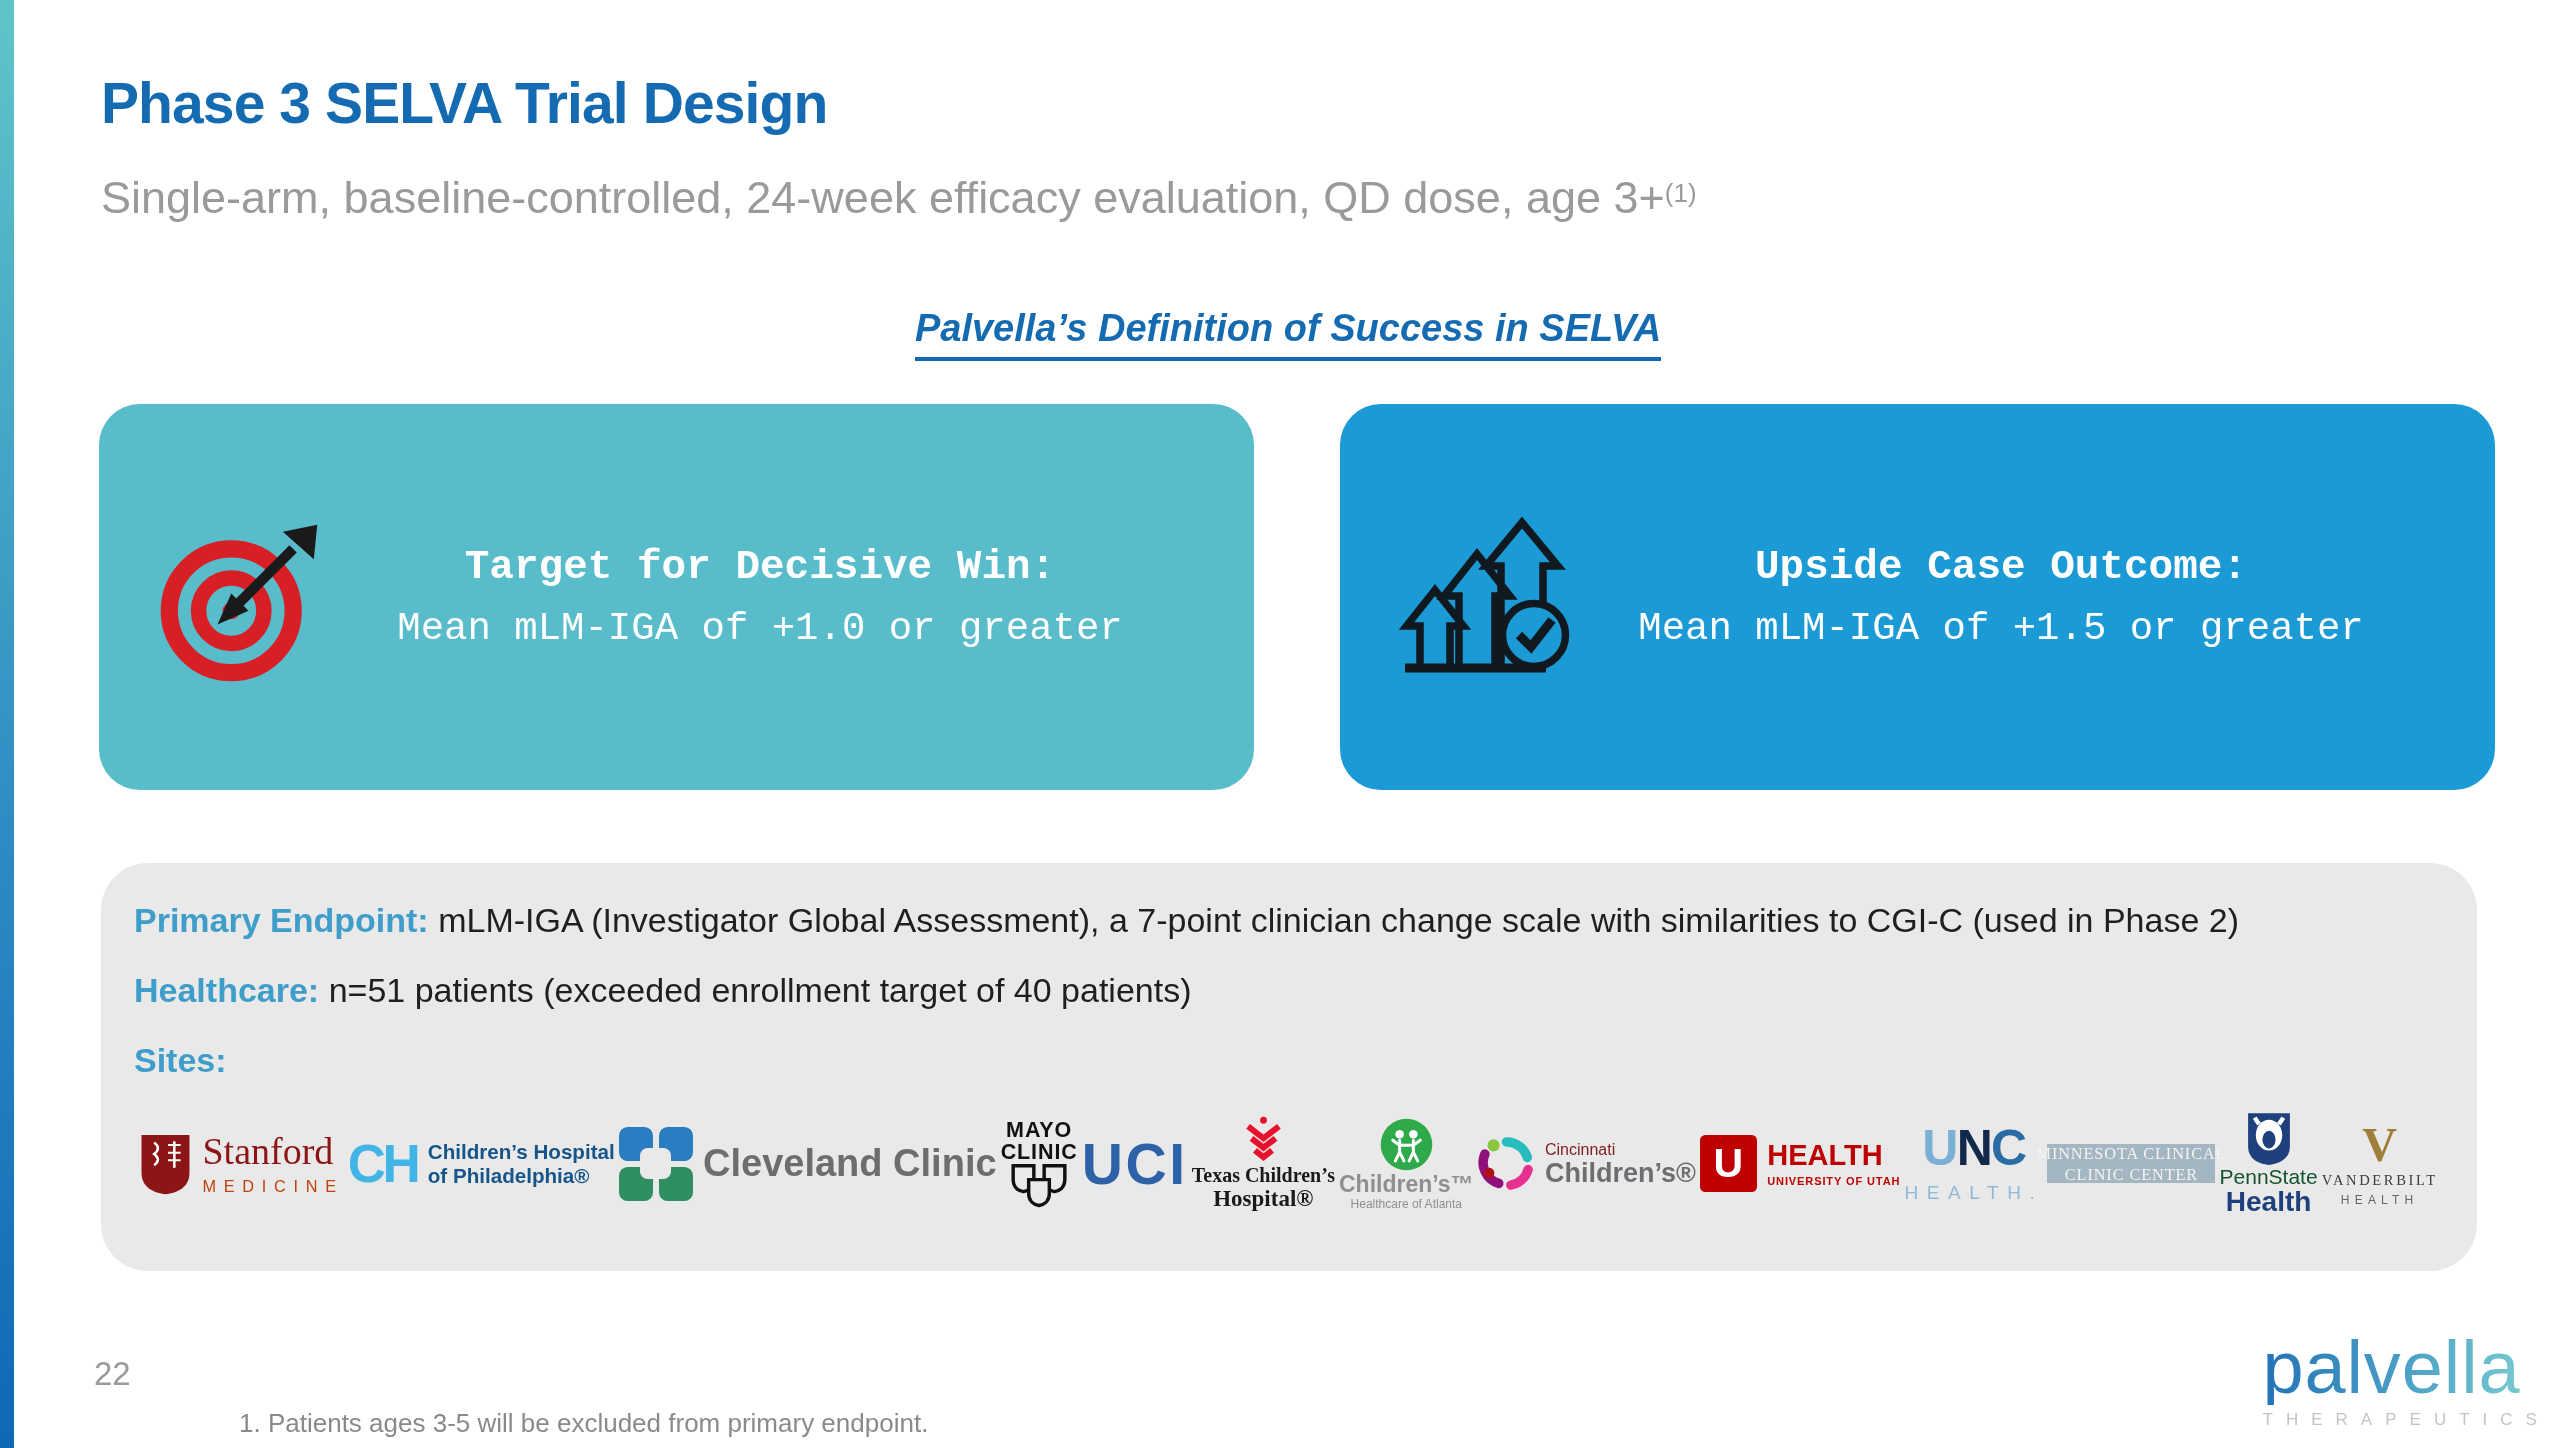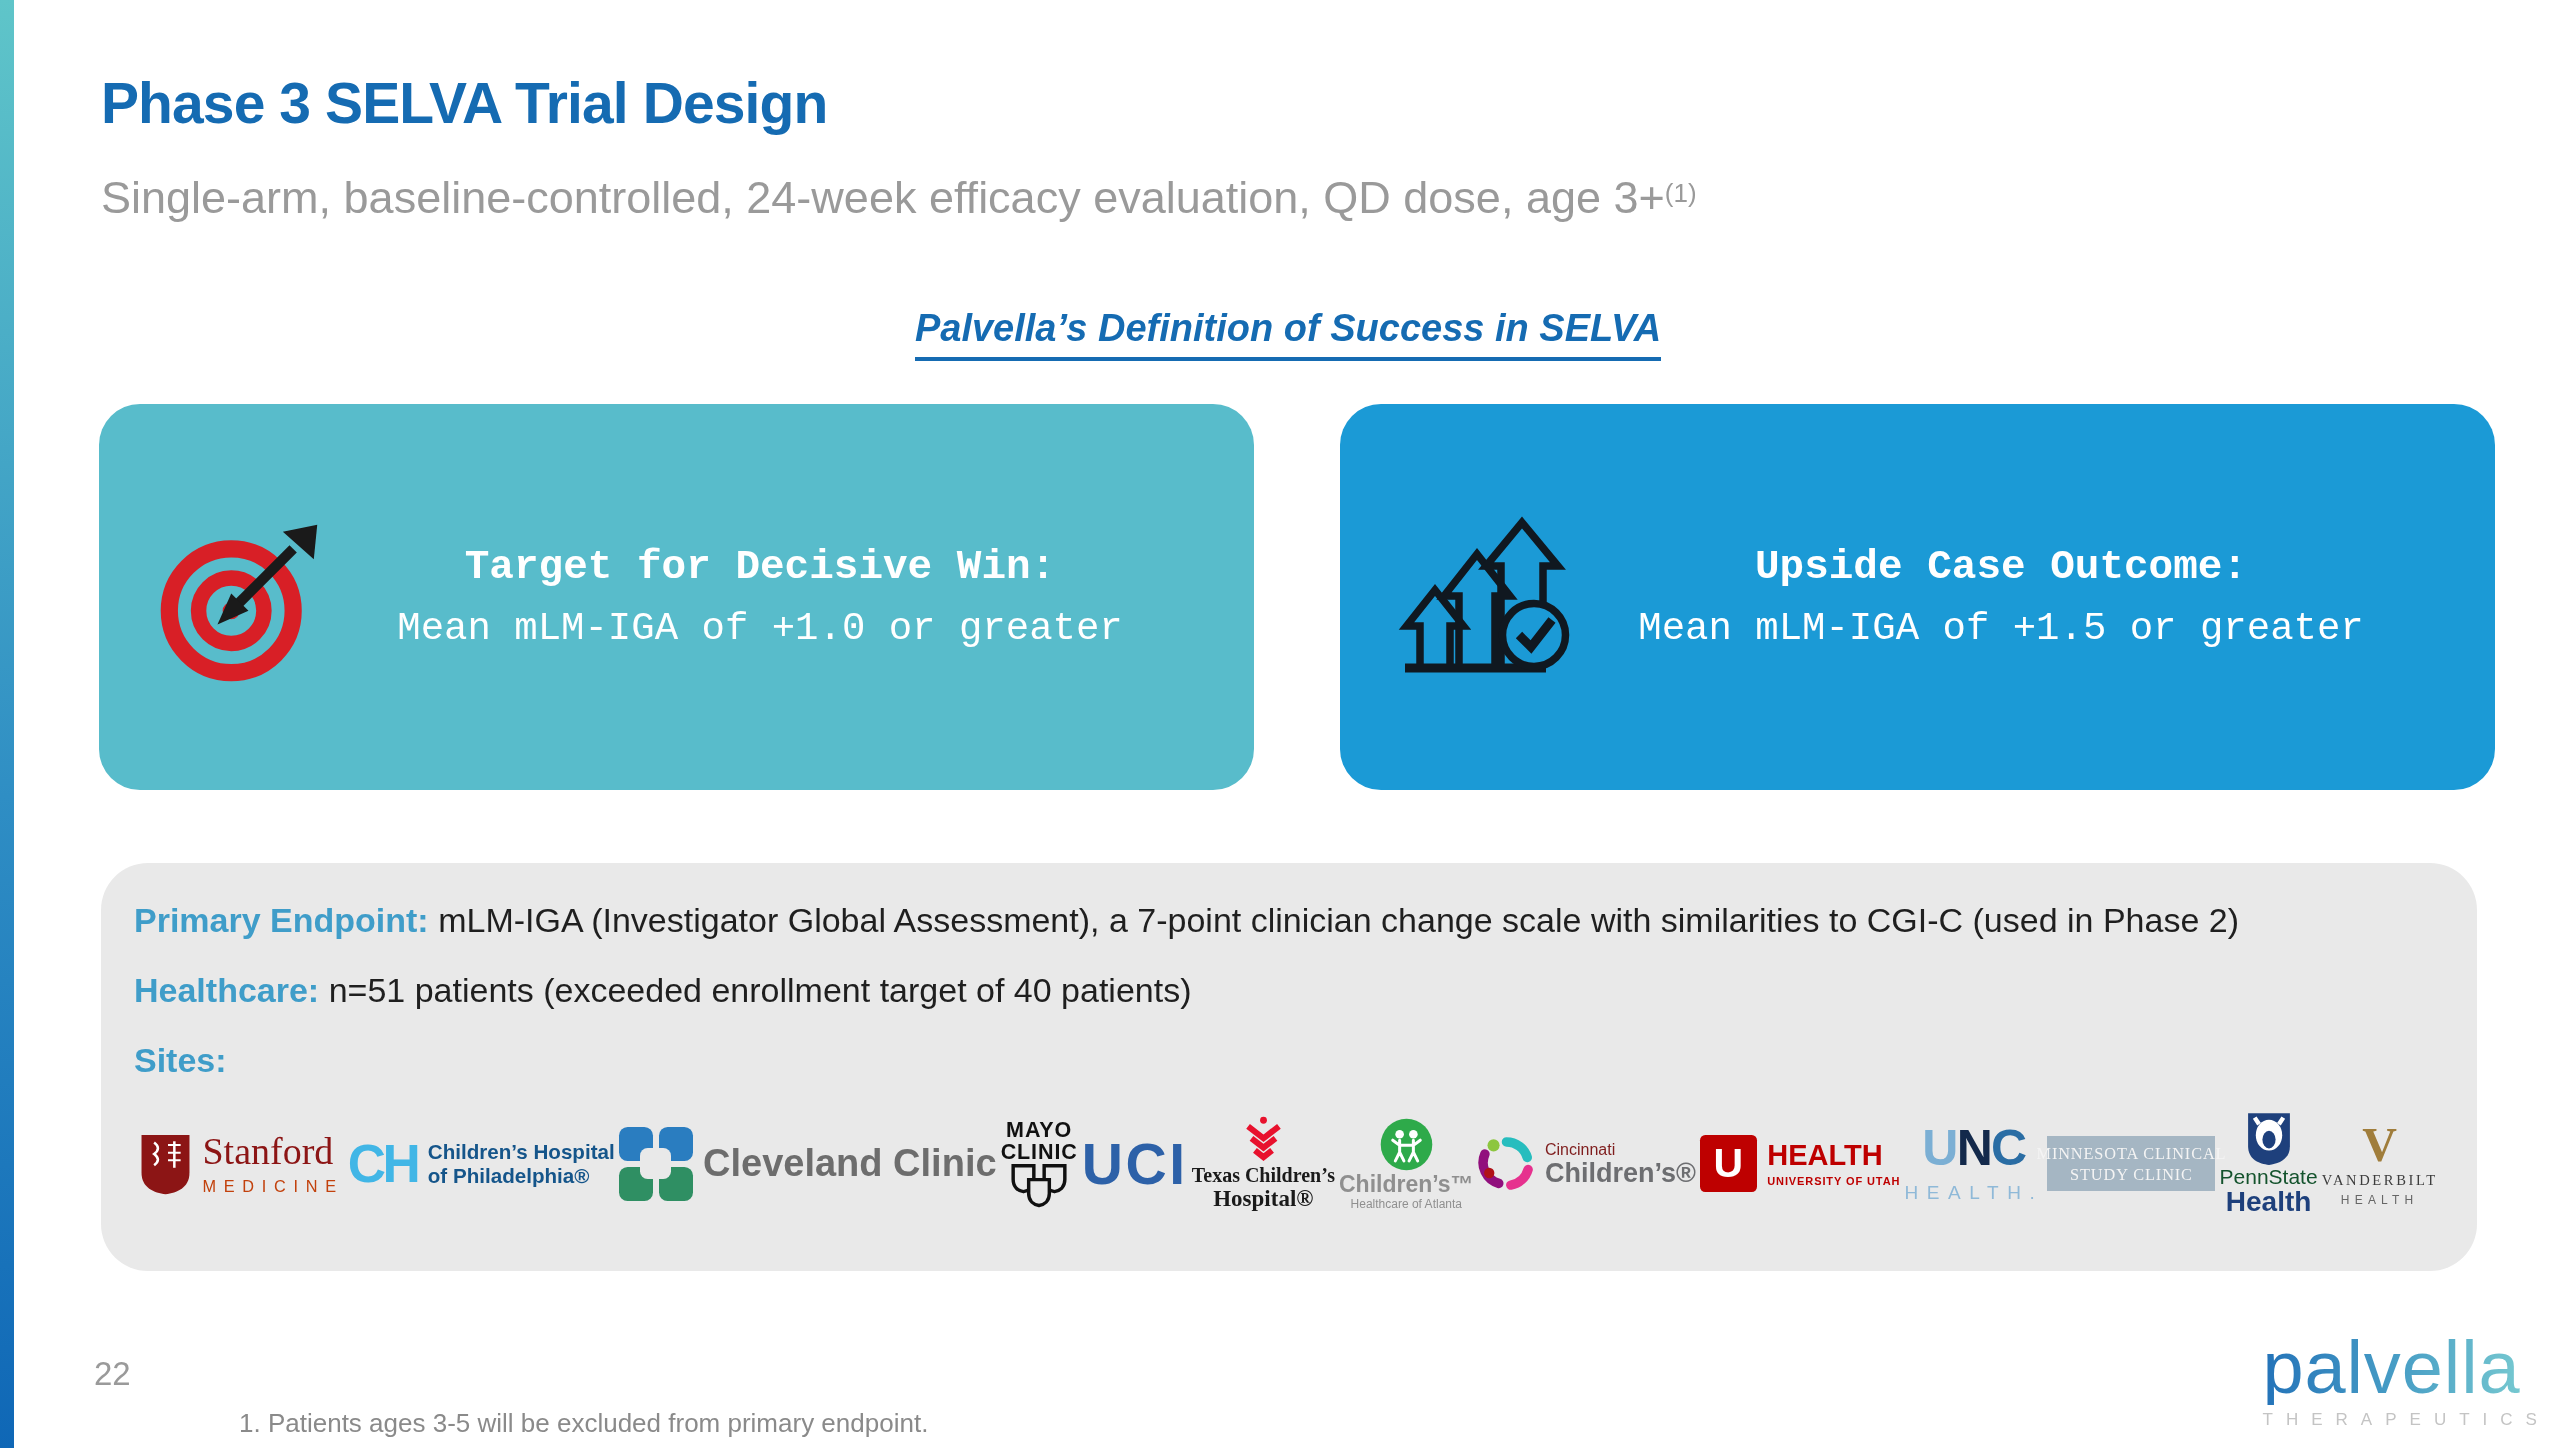--- a/index.html
+++ b/index.html
@@ -70,21 +70,21 @@
   .utah-u { width:57px; height:57px; background:#be0000; border-radius:5.2px; color:#fff;
     font-size:41px; font-weight:800; display:flex; align-items:center; justify-content:center; flex:none; }
   .utah-health { font-size:29px; font-weight:800; color:#be0000; line-height:1; }
   .utah-sub { font-size:11px; font-weight:bold; color:#be0000; letter-spacing:0.9px; margin-top:5.2px; }
   
   .unc { text-align:center; }
   .unc-letters { font-size:50px; font-weight:800; line-height:1; letter-spacing:-1.7px; }
   .unc-u { color:#7bafd4; } .unc-n { color:#13294b; } .unc-c { color:#2a6da4; }
   .unc-health { font-size:19px; color:#8fb9d8; letter-spacing:8.6px; margin-top:8.6px; }
   
-  .mn-box { width:168px; height:55px; background:#a5b6c3; display:flex; flex-direction:column;
+  .mn-box { width:168px; height:39px; background:#a5b6c3; display:flex; flex-direction:column;
     align-items:center; justify-content:center; }
   .mn-line { font-family:"Liberation Serif", serif; font-size:16.3px; color:#f4f4f4; letter-spacing:0.9px; line-height:1.3; white-space:nowrap; }
   
   .psu { text-align:center; }
   .psu-line1 { font-size:21px; font-weight:normal; color:#14532d; line-height:1; }
   .psu-line2 { font-size:28px; font-weight:bold; color:#1e407c; line-height:1.05; }
   
   .vandy { text-align:center; }
   .vandy-v { font-family:"Liberation Serif", serif; font-size:48px; font-weight:bold; color:#a07d3b; line-height:1; }
   .vandy-line1 { font-family:"Liberation Serif", serif; font-size:14.6px; color:#3d3d3d; letter-spacing:2.6px; margin-top:3.4px; }
@@ -257,21 +257,21 @@
 
       <div class="logo unc">
         <div class="col" style="align-items:center;">
           <div class="unc-letters"><span class="unc-u">U</span><span class="unc-n">N</span><span class="unc-c">C</span></div>
           <span class="unc-health">HEALTH.</span>
         </div>
       </div>
 
       <div class="mn-box">
         <span class="mn-line">MINNESOTA CLINICAL</span>
-        <span class="mn-line">STUDY CLINIC</span>
+        <span class="mn-line">CLINIC CENTER</span>
       </div>
 
       <div class="logo psu">
         <div class="col" style="align-items:center;">
           <svg width="48" height="55" viewBox="0 0 42 50">
             <path d="M2 2 H40 V32 C40 44 30 48 21 49 C12 48 2 44 2 32 Z" fill="#1e407c"></path>
             <ellipse cx="21" cy="22" rx="12" ry="14" fill="#fff"></ellipse>
             <path d="M12 12 l-4 -6 M30 12 l4 -6" stroke="#fff" stroke-width="4"></path>
             <ellipse cx="21" cy="26" rx="6" ry="8" fill="#1e407c"></ellipse>
           </svg>

